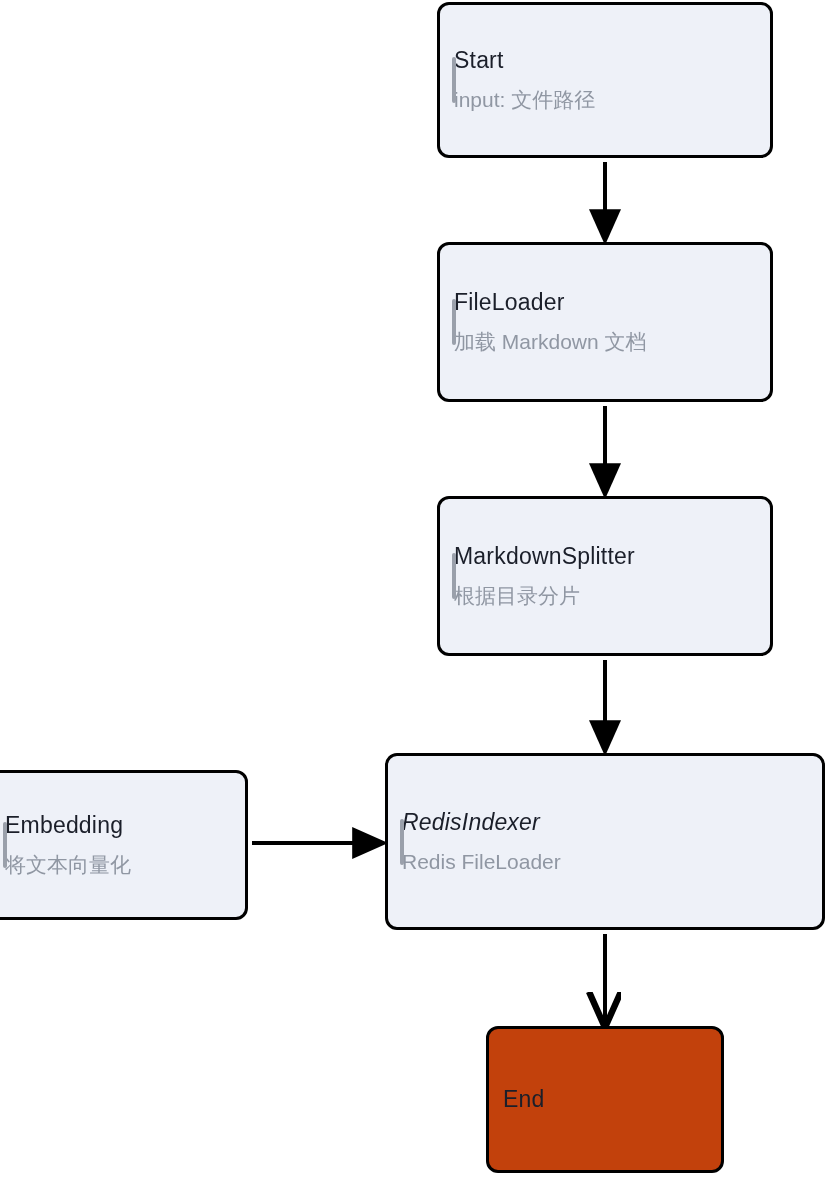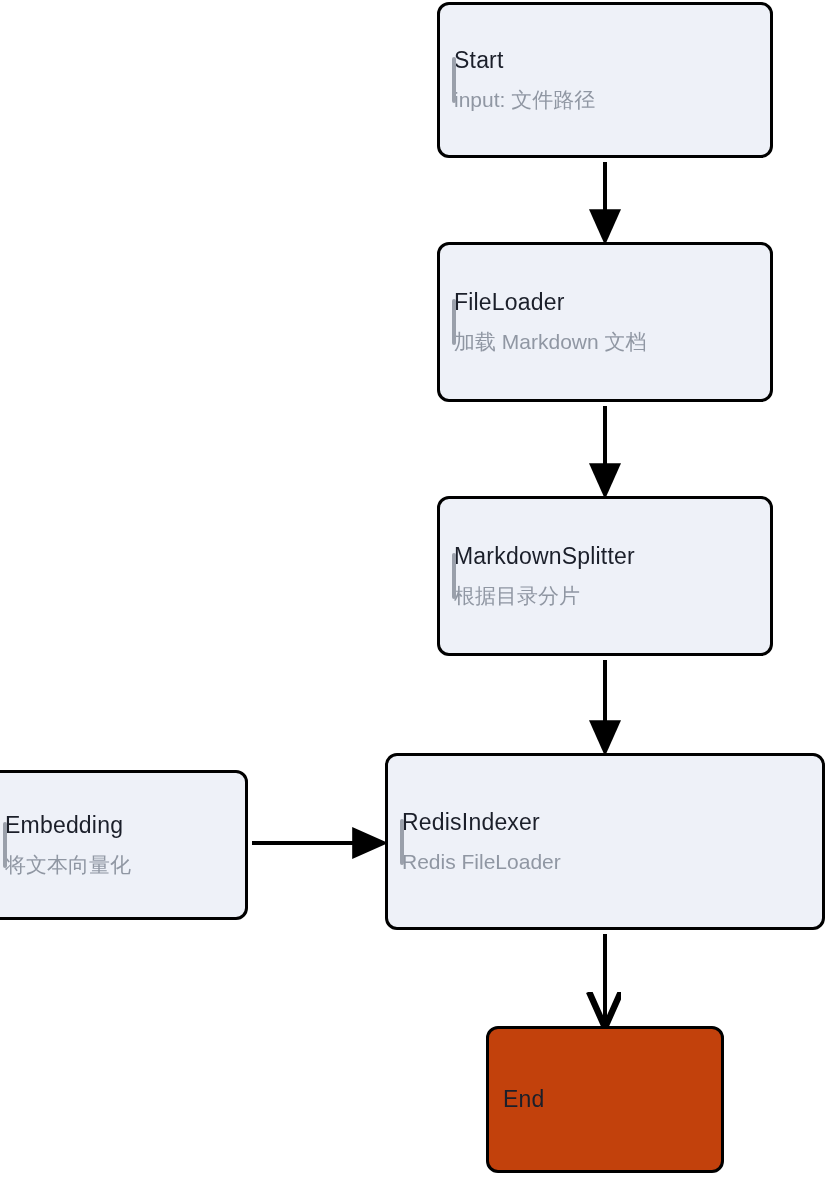--- a/index.html
+++ b/index.html
@@ -111,21 +111,21 @@
   </div>
 
   <div class="node" id="node-file-loader" style="left: 437px; top: 242px; width: 336px; height: 160px; background: rgb(238, 241, 248); border-color: rgb(0, 0, 0);">
     <span class="node-accent" style="background: rgb(154, 160, 171);"></span>
     <div class="node-title" style="color: rgb(27, 31, 42);">FileLoader</div>
     <div class="node-subtitle" style="color: rgb(144, 151, 163);">加载 Markdown 文档</div>
   </div>
 
   <div class="node" id="node-redis-indexer" style="left: 385px; top: 753px; width: 440px; height: 177px; background: rgb(238, 241, 248); border-color: rgb(0, 0, 0);">
     <span class="node-accent" style="background: rgb(154, 160, 171);"></span>
-    <div class="node-title" style="color: rgb(27, 31, 42);">RedisIndexer</div>
+    <div class="node-title" style="color: rgb(27, 31, 42); font-style: italic;">RedisIndexer</div>
     <div class="node-subtitle" style="color: rgb(144, 151, 163);">Redis FileLoader</div>
   </div>
 
   <div class="node" id="node-embedding" style="left: -12px; top: 770px; width: 260px; height: 150px; background: rgb(238, 241, 248); border-color: rgb(0, 0, 0);">
     <span class="node-accent" style="background: rgb(154, 160, 171);"></span>
     <div class="node-title" style="color: rgb(27, 31, 42);">Embedding</div>
     <div class="node-subtitle" style="color: rgb(144, 151, 163);">将文本向量化</div>
   </div>
 
   <div class="node no-sub" id="node-end" style="left: 486px; top: 1026px; width: 238px; height: 147px; background: #c2410c; border-color: rgb(0, 0, 0);">

